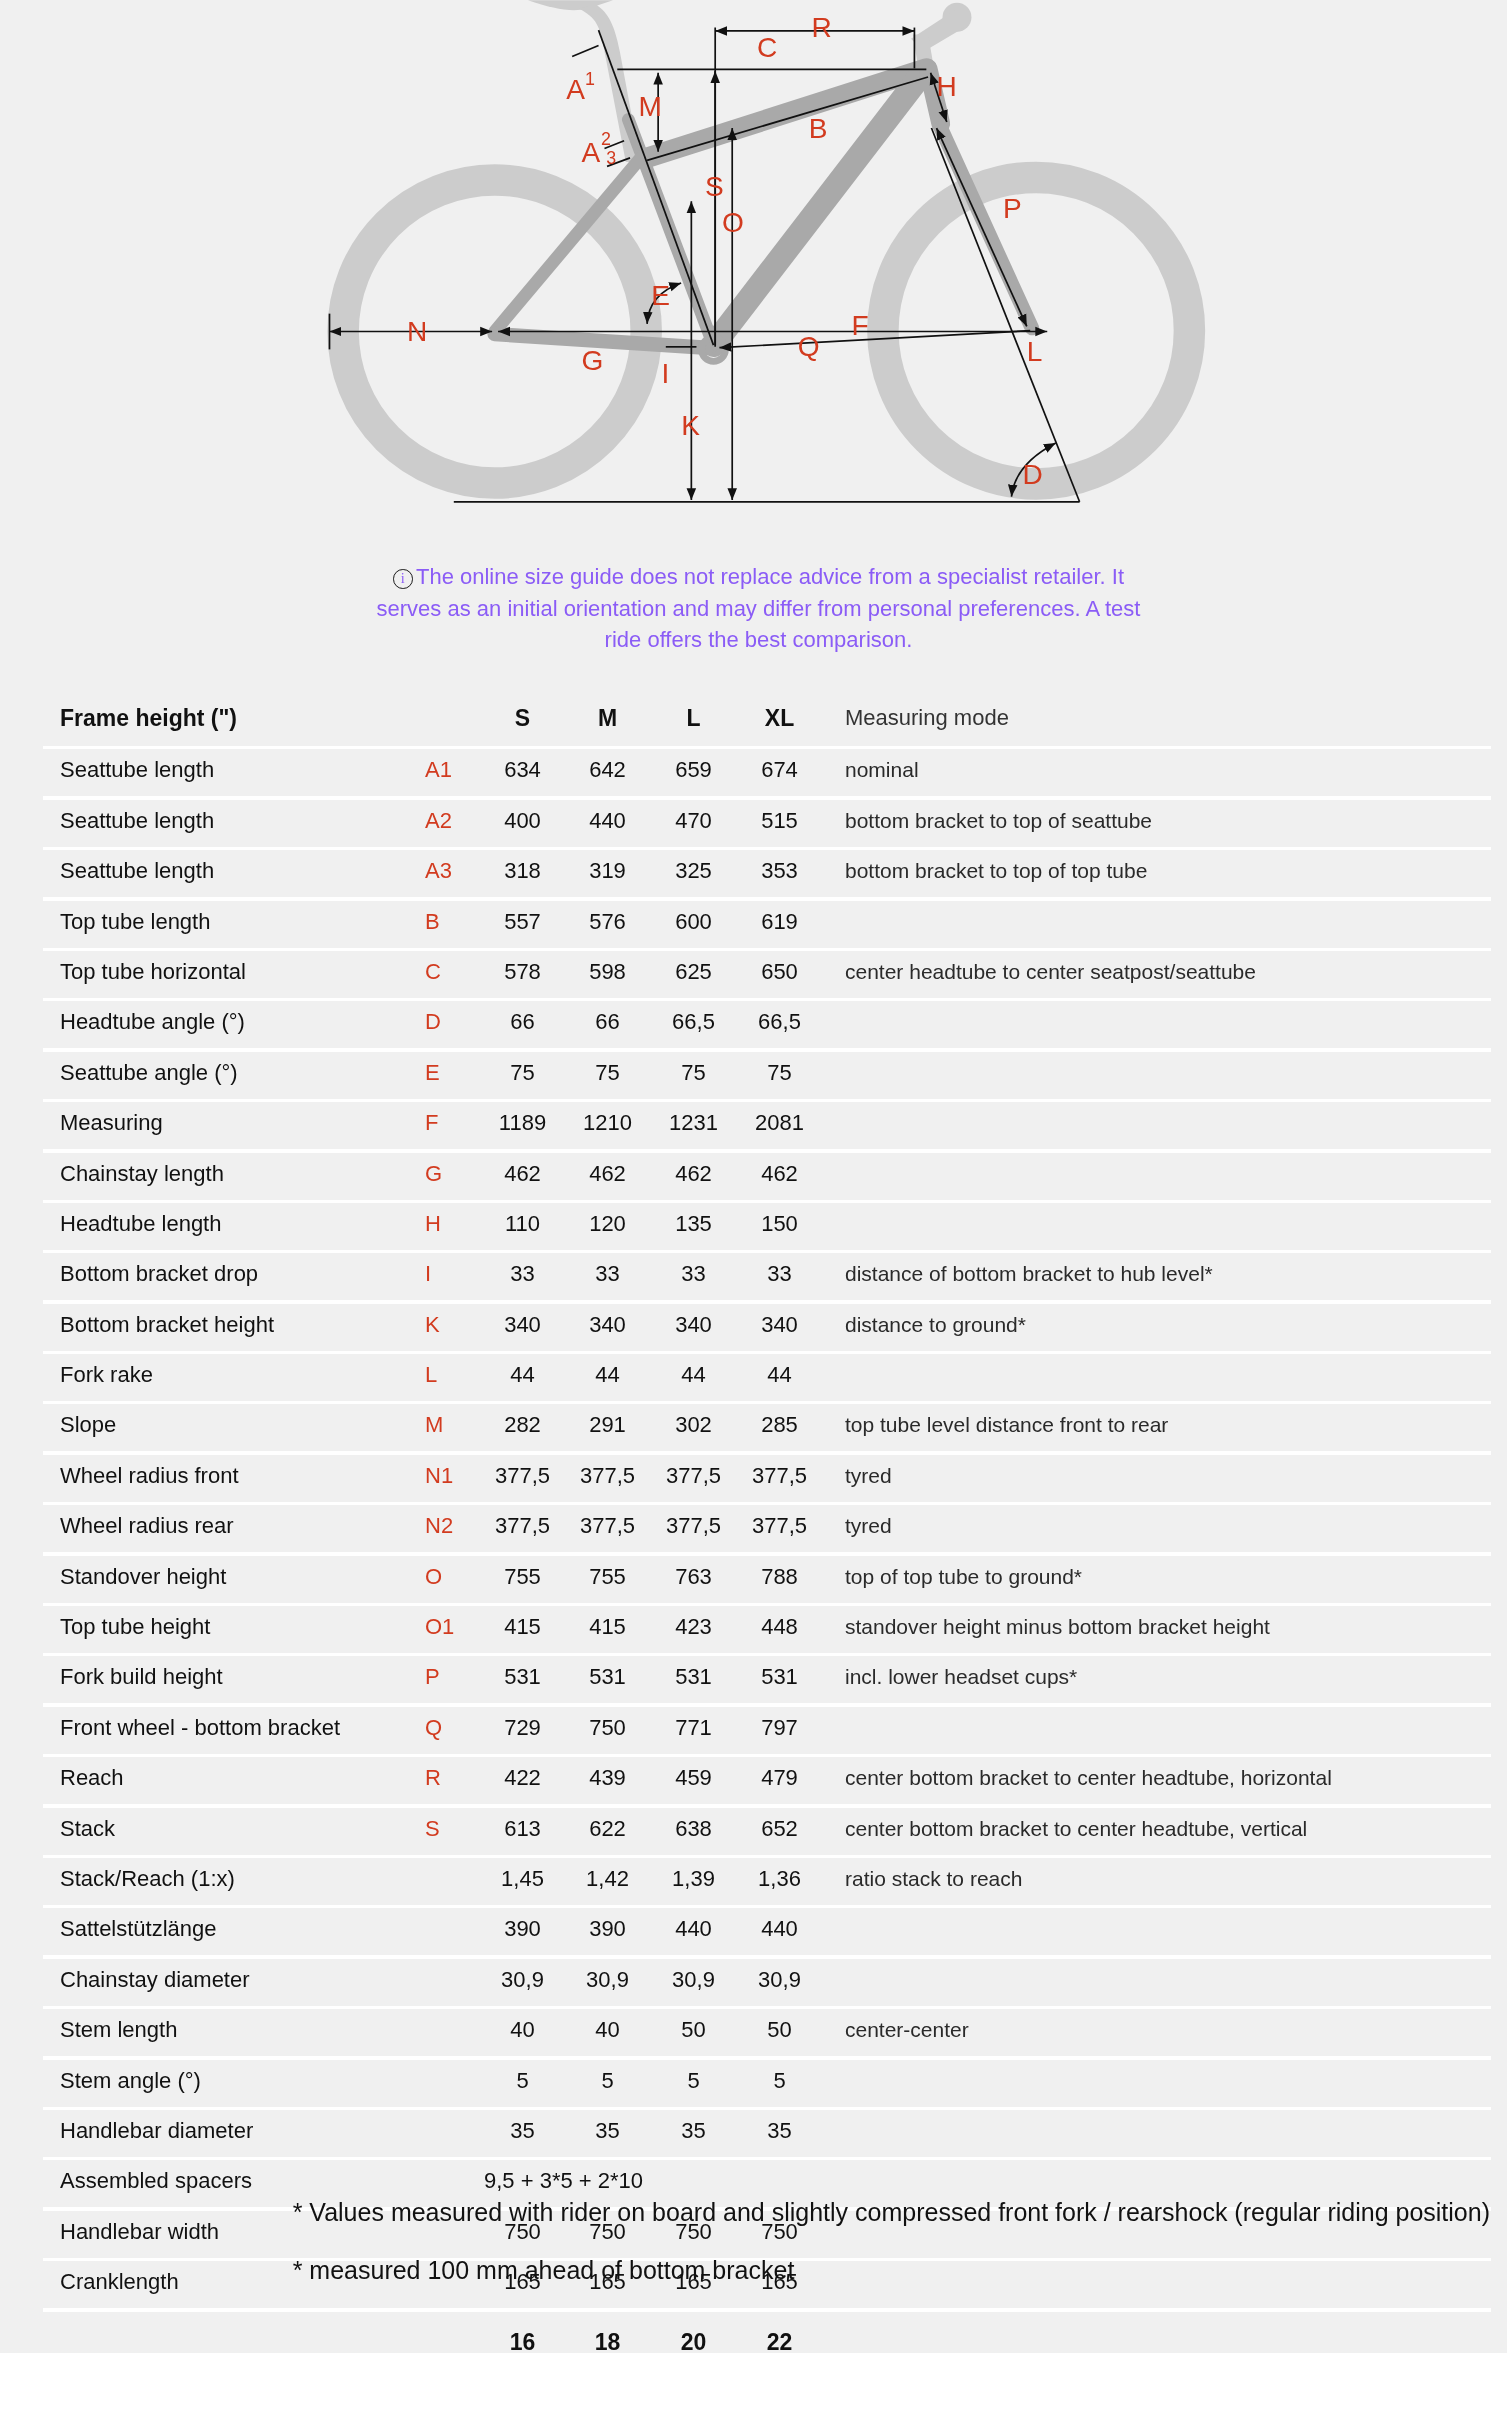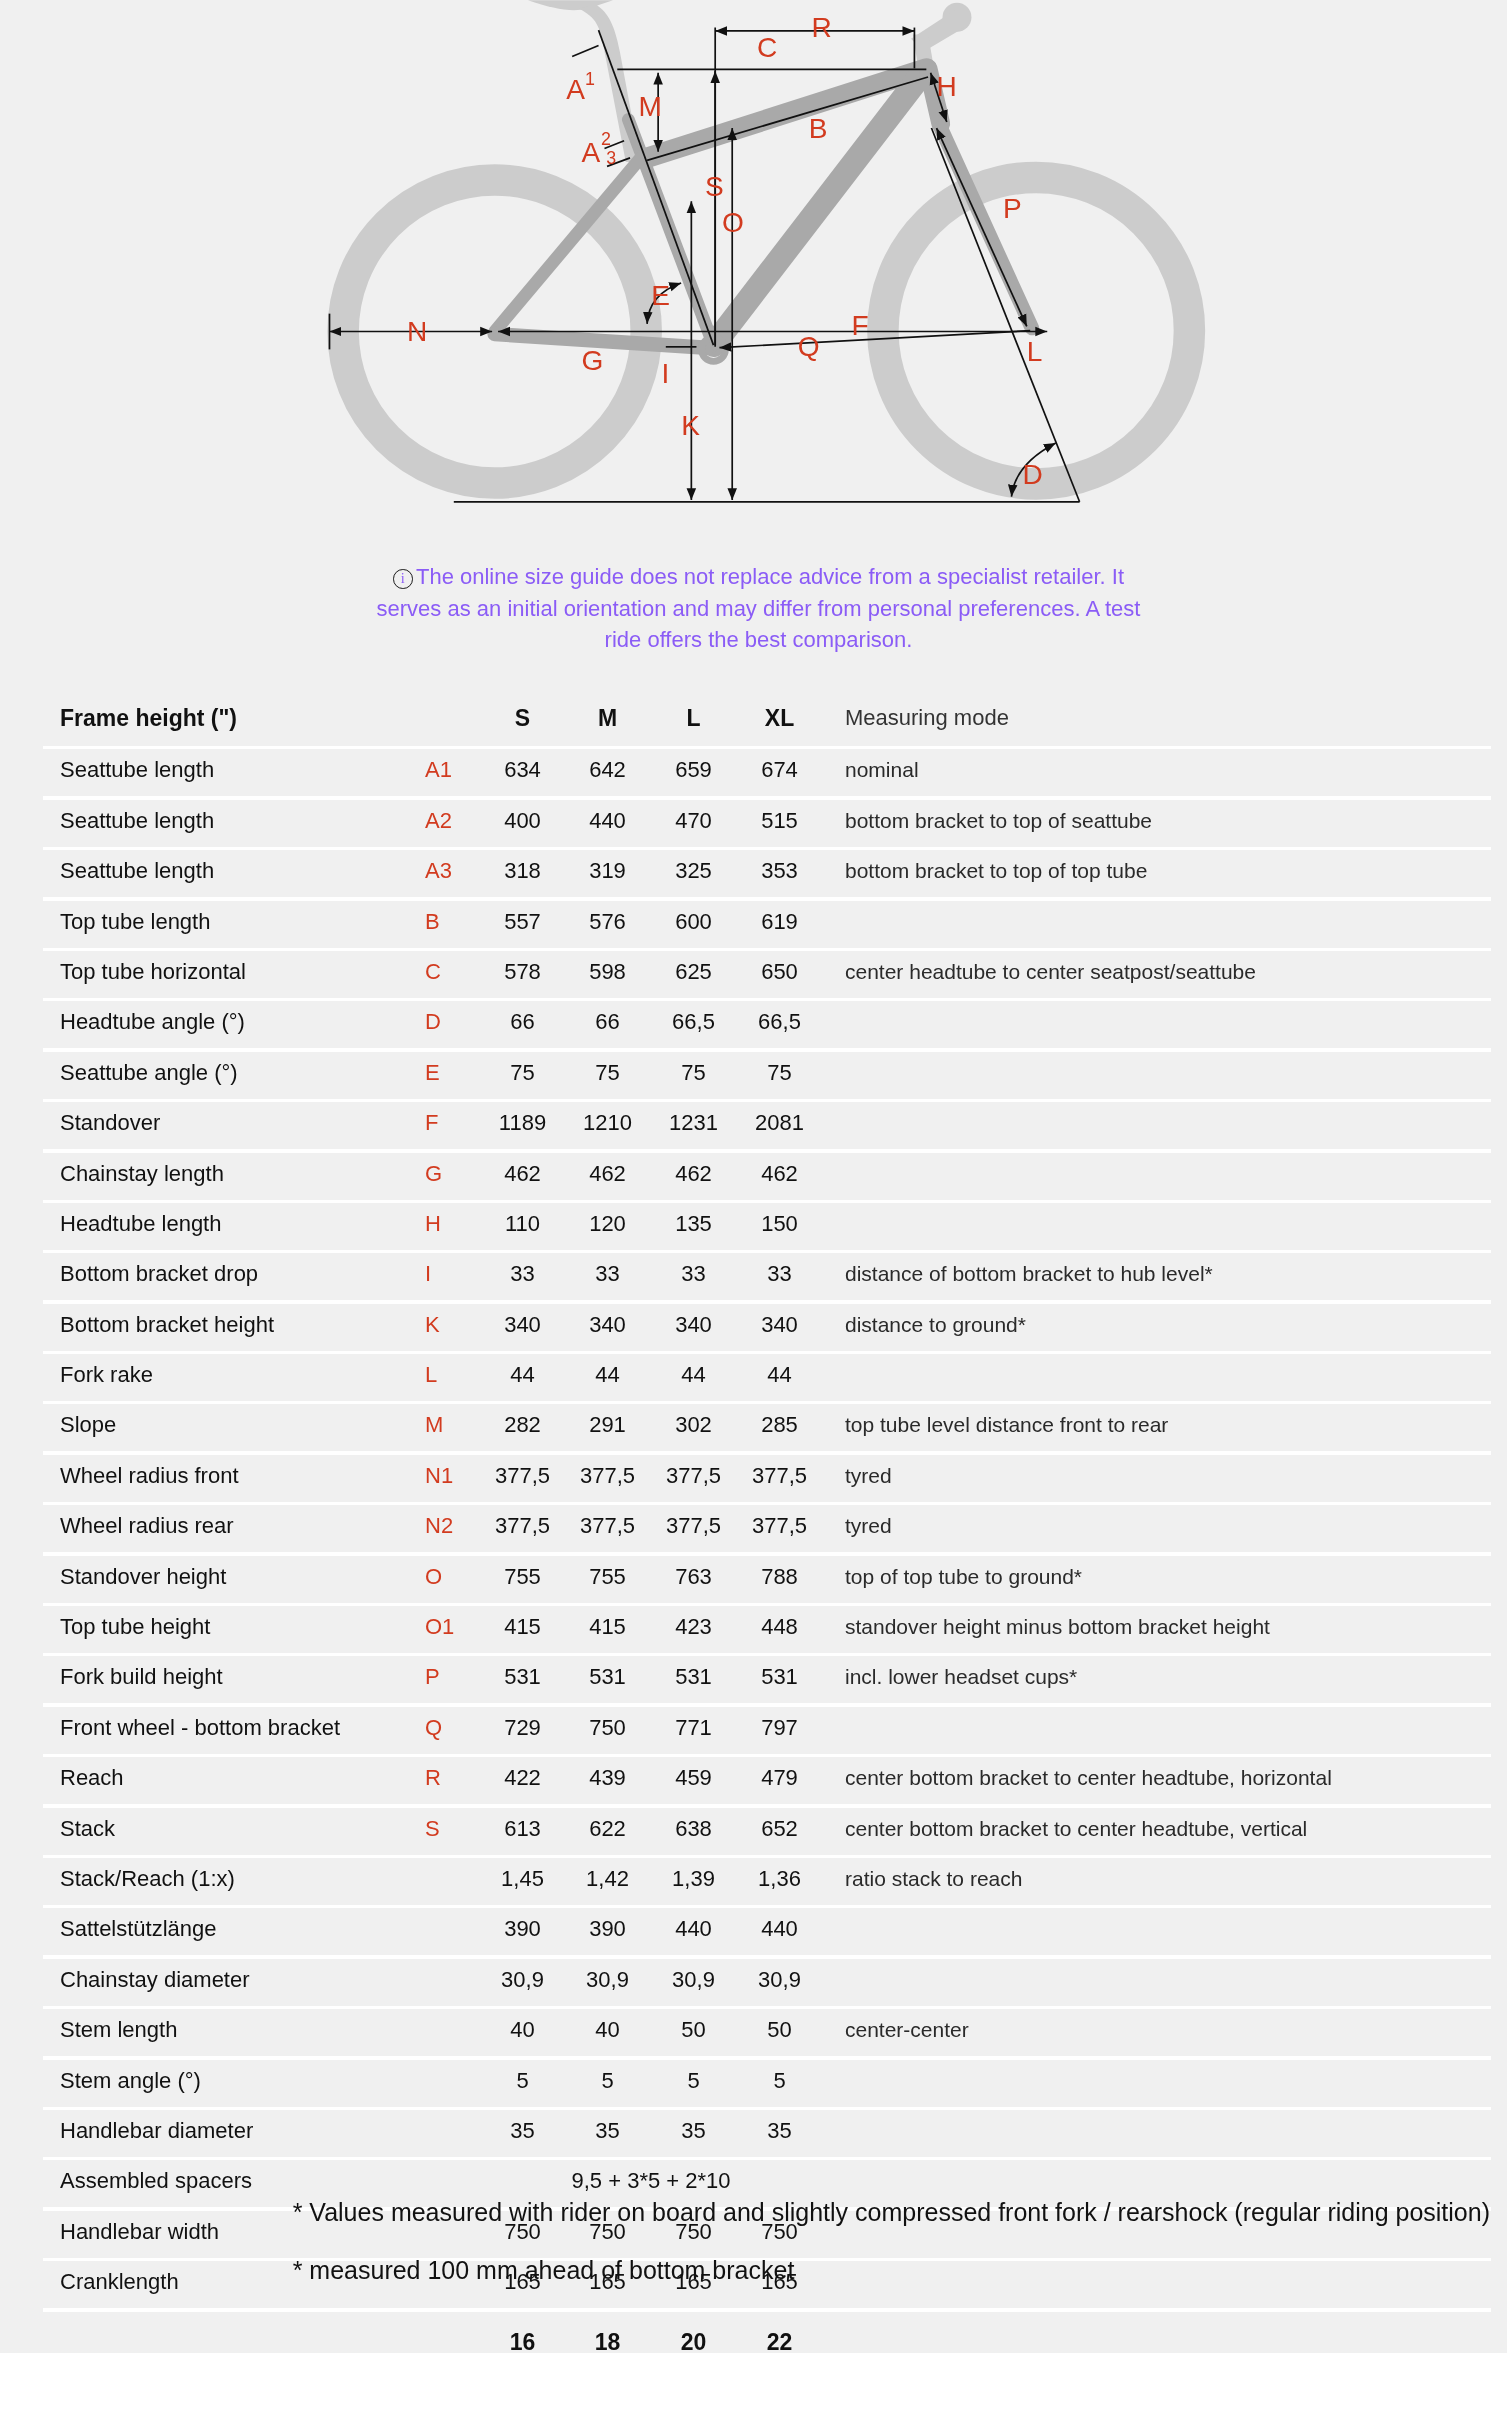--- a/index.html
+++ b/index.html
@@ -40,21 +40,21 @@
   .cell { position: absolute; top: 0; line-height: 41px; white-space: nowrap; }
   .thead .cell { line-height: 56px; }
   .c-name { left: 17px; }
   .c-code { left: 382px; color: #d23b1f; }
   .c-size { width: 77px; text-align: center; }
   .c-s { left: 441px; }
   .c-m { left: 526px; }
   .c-l { left: 612px; }
   .c-xl { left: 698px; }
   .c-mode { left: 802px; color: #2a2a2a; font-size: 21px; }
-  .c-span { left: 441px; width: 334px; text-align: center; }
+  .c-span { left: 441px; width: 334px; }
 
   .totals { position: relative; height: 60px; font-size: 23px; font-weight: bold; }
   .totals .cell { line-height: 60px; }
 
   .footnotes {
     position: absolute; right: 17px; top: 2196px; 
     font-size: 25px; color: #111;
   }
   .footnotes div { line-height: 32px; margin-bottom: 26.4px; }
 </style>
@@ -231,21 +231,21 @@
           <span class="cell c-name">Seattube angle (°)</span>
           <span class="cell c-code">E</span>
           <span class="cell c-size c-s">75</span>
           <span class="cell c-size c-m">75</span>
           <span class="cell c-size c-l">75</span>
           <span class="cell c-size c-xl">75</span>
           <span class="cell c-mode"></span>
         </div>
         <div class="sep"></div>
         <div class="row">
-          <span class="cell c-name">Standover</span>
+          <span class="cell c-name">Measuring</span>
           <span class="cell c-code">F</span>
           <span class="cell c-size c-s">1189</span>
           <span class="cell c-size c-m">1210</span>
           <span class="cell c-size c-l">1231</span>
           <span class="cell c-size c-xl">2081</span>
           <span class="cell c-mode"></span>
         </div>
         <div class="sep"></div>
         <div class="row">
           <span class="cell c-name">Chainstay length</span>

